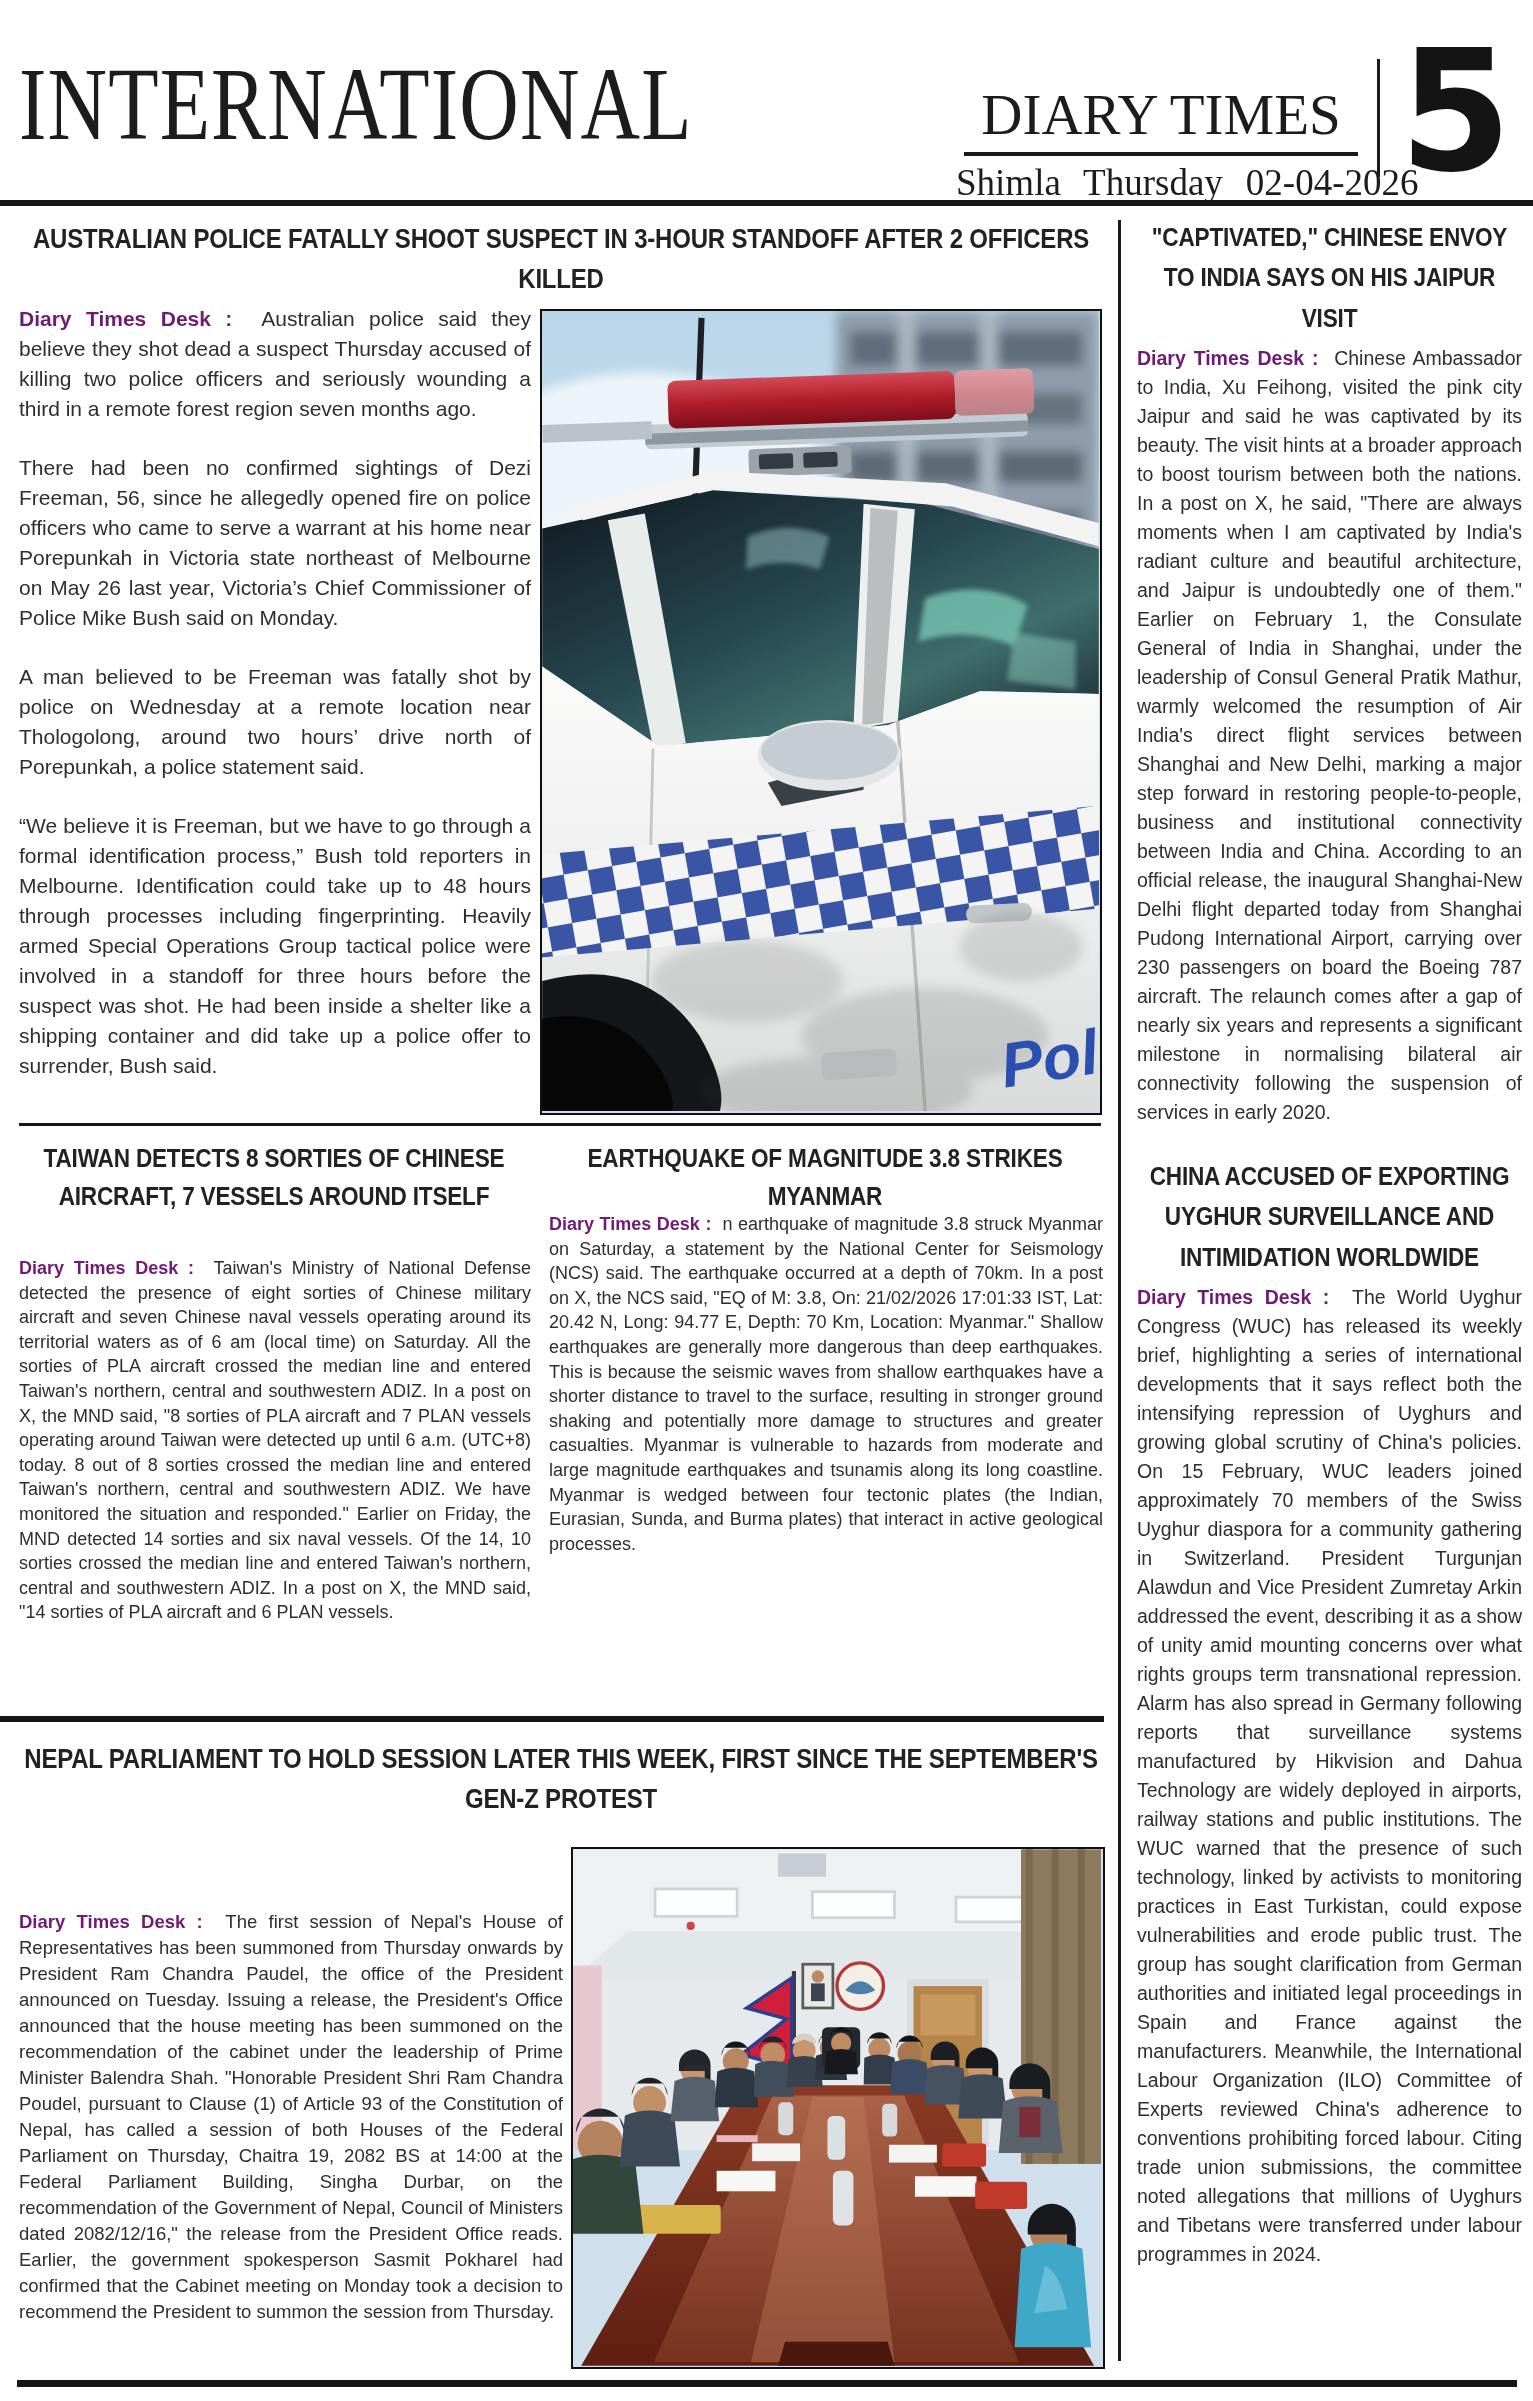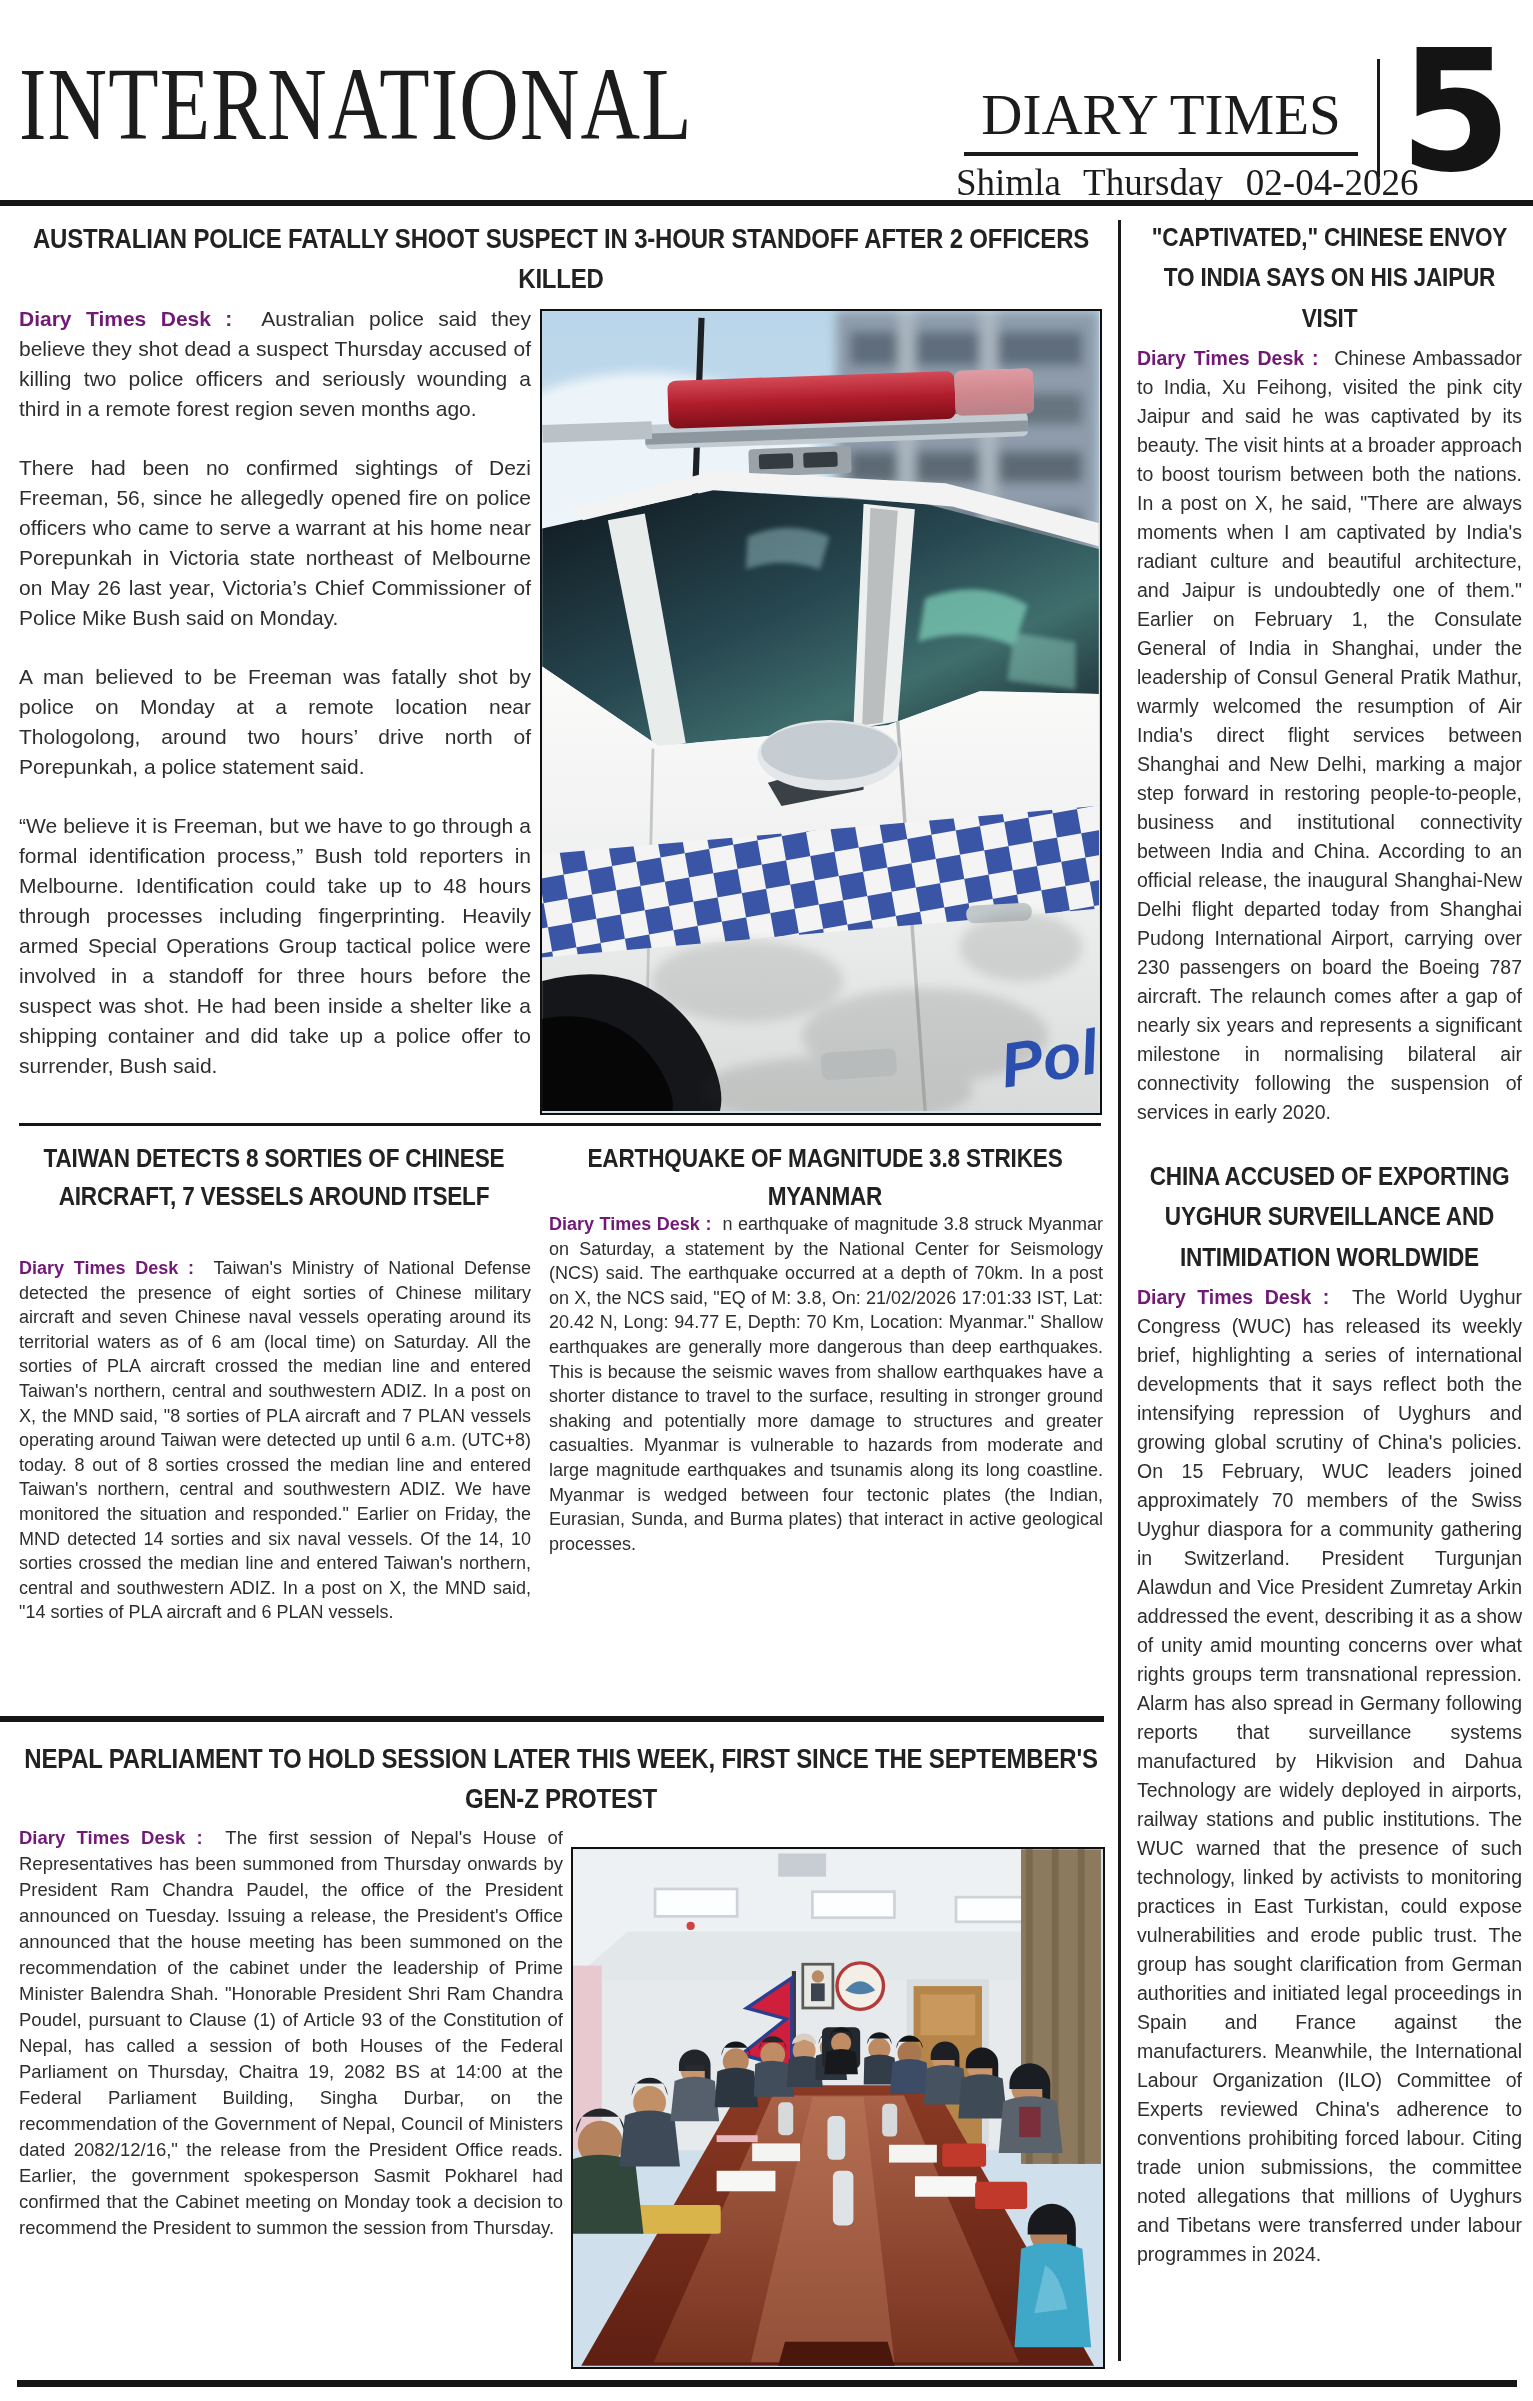--- a/index.html
+++ b/index.html
@@ -46,21 +46,21 @@
 
   <div class="abs pagenum" style="left:1394px;top:29px;width:123px;text-align:center;">5</div>
 
   <div class="abs rule" style="left:0;top:200px;width:1533px;height:6.2px;"></div>
 
   <div class="abs h-cond" style="left:17px;top:219px;width:1088px;font-size:24px;line-height:36px;">AUSTRALIAN POLICE FATALLY SHOOT SUSPECT IN 3-HOUR STANDOFF AFTER 2 OFFICERS KILLED</div>
 
   <div class="abs body-txt" style="left:19px;top:304px;width:512px;font-size:21px;line-height:30px;">
     <p><span class="byline">Diary Times Desk :</span>&nbsp;&nbsp;<span>Australian police said they believe they shot dead a suspect Thursday accused of killing two police officers and seriously wounding a third in a remote forest region seven months ago.</span></p>
     <p>There had been no confirmed sightings of Dezi Freeman, 56, since he allegedly opened fire on police officers who came to serve a warrant at his home near Porepunkah in Victoria state northeast of Melbourne on May 26 last year, Victoria’s Chief Commissioner of Police Mike Bush said on Monday.</p>
-    <p>A man believed to be Freeman was fatally shot by police on Monday at a remote location near Thologolong, around two hours’ drive north of Porepunkah, a police statement said.</p>
+    <p>A man believed to be Freeman was fatally shot by police on Wednesday at a remote location near Thologolong, around two hours’ drive north of Porepunkah, a police statement said.</p>
     <p>“We believe it is Freeman, but we have to go through a formal identification process,” Bush told reporters in Melbourne. Identification could take up to 48 hours through processes including fingerprinting. Heavily armed Special Operations Group tactical police were involved in a standoff for three hours before the suspect was shot. He had been inside a shelter like a shipping container and did take up a police offer to surrender, Bush said.</p>
   </div>
 
   <div class="abs photo-frame" style="left:540px;top:309px;width:562px;height:806px;">
     <svg width="557" height="800" viewBox="0 0 814 1170" xmlns="http://www.w3.org/2000/svg">
       <defs>
         <linearGradient id="sky" x1="0" y1="0" x2="0" y2="1">
           <stop offset="0" stop-color="#b9d5e9"></stop>
             <stop offset=".6" stop-color="#dcebf4"></stop>
             <stop offset="1" stop-color="#eef5f9"></stop>
@@ -177,21 +177,21 @@
   </div>
 
   <div class="abs h-cond" style="left:547px;top:1140px;width:556px;font-size:22.6px;line-height:34px;">EARTHQUAKE OF MAGNITUDE 3.8 STRIKES MYANMAR</div>
   <div class="abs body-txt" style="left:549px;top:1212px;width:554px;font-size:18px;line-height:24.6px;">
     <p><span class="byline">Diary Times Desk :</span>&nbsp;&nbsp;<span>n earthquake of magnitude 3.8 struck Myanmar on Saturday, a statement by the National Center for Seismology (NCS) said. The earthquake occurred at a depth of 70km. In a post on X, the NCS said, "EQ of M: 3.8, On: 21/02/2026 17:01:33 IST, Lat: 20.42 N, Long: 94.77 E, Depth: 70 Km, Location: Myanmar." Shallow earthquakes are generally more dangerous than deep earthquakes. This is because the seismic waves from shallow earthquakes have a shorter distance to travel to the surface, resulting in stronger ground shaking and potentially more damage to structures and greater casualties. Myanmar is vulnerable to hazards from moderate and large magnitude earthquakes and tsunamis along its long coastline. Myanmar is wedged between four tectonic plates (the Indian, Eurasian, Sunda, and Burma plates) that interact in active geological processes.</span></p>
   </div>
 
   <div class="abs rule" style="left:0;top:1716px;width:1104px;height:6.2px;"></div>
 
   <div class="abs h-cond" style="left:17px;top:1739px;width:1088px;font-size:24px;line-height:36px;">NEPAL PARLIAMENT TO HOLD SESSION LATER THIS WEEK, FIRST SINCE THE SEPTEMBER'S GEN-Z PROTEST</div>
-  <div class="abs body-txt" style="left:19px;top:1825px;width:544px;font-size:18.5px;line-height:26px;">
+  <div class="abs body-txt" style="left:19px;top:1909px;width:544px;font-size:18.5px;line-height:26px;">
     <p><span class="byline">Diary Times Desk :</span>&nbsp;&nbsp;<span>The first session of Nepal's House of Representatives has been summoned from Thursday onwards by President Ram Chandra Paudel, the office of the President announced on Tuesday. Issuing a release, the President's Office announced that the house meeting has been summoned on the recommendation of the cabinet under the leadership of Prime Minister Balendra Shah. "Honorable President Shri Ram Chandra Poudel, pursuant to Clause (1) of Article 93 of the Constitution of Nepal, has called a session of both Houses of the Federal Parliament on Thursday, Chaitra 19, 2082 BS at 14:00 at the Federal Parliament Building, Singha Durbar, on the recommendation of the Government of Nepal, Council of Ministers dated 2082/12/16," the release from the President Office reads. Earlier, the government spokesperson Sasmit Pokharel had confirmed that the Cabinet meeting on Monday took a decision to recommend the President to summon the session from Thursday.</span></p>
   </div>
 
   <div class="abs photo-frame" style="left:571px;top:1847px;width:534px;height:522px;">
     <svg width="528" height="517" viewBox="0 0 772 755" xmlns="http://www.w3.org/2000/svg">
       <defs>
         <linearGradient id="tbl" x1="0" y1="0" x2="0" y2="1">
           <stop offset="0" stop-color="#8a3a24"></stop>
             <stop offset="1" stop-color="#5e1f12"></stop>
         </linearGradient>

